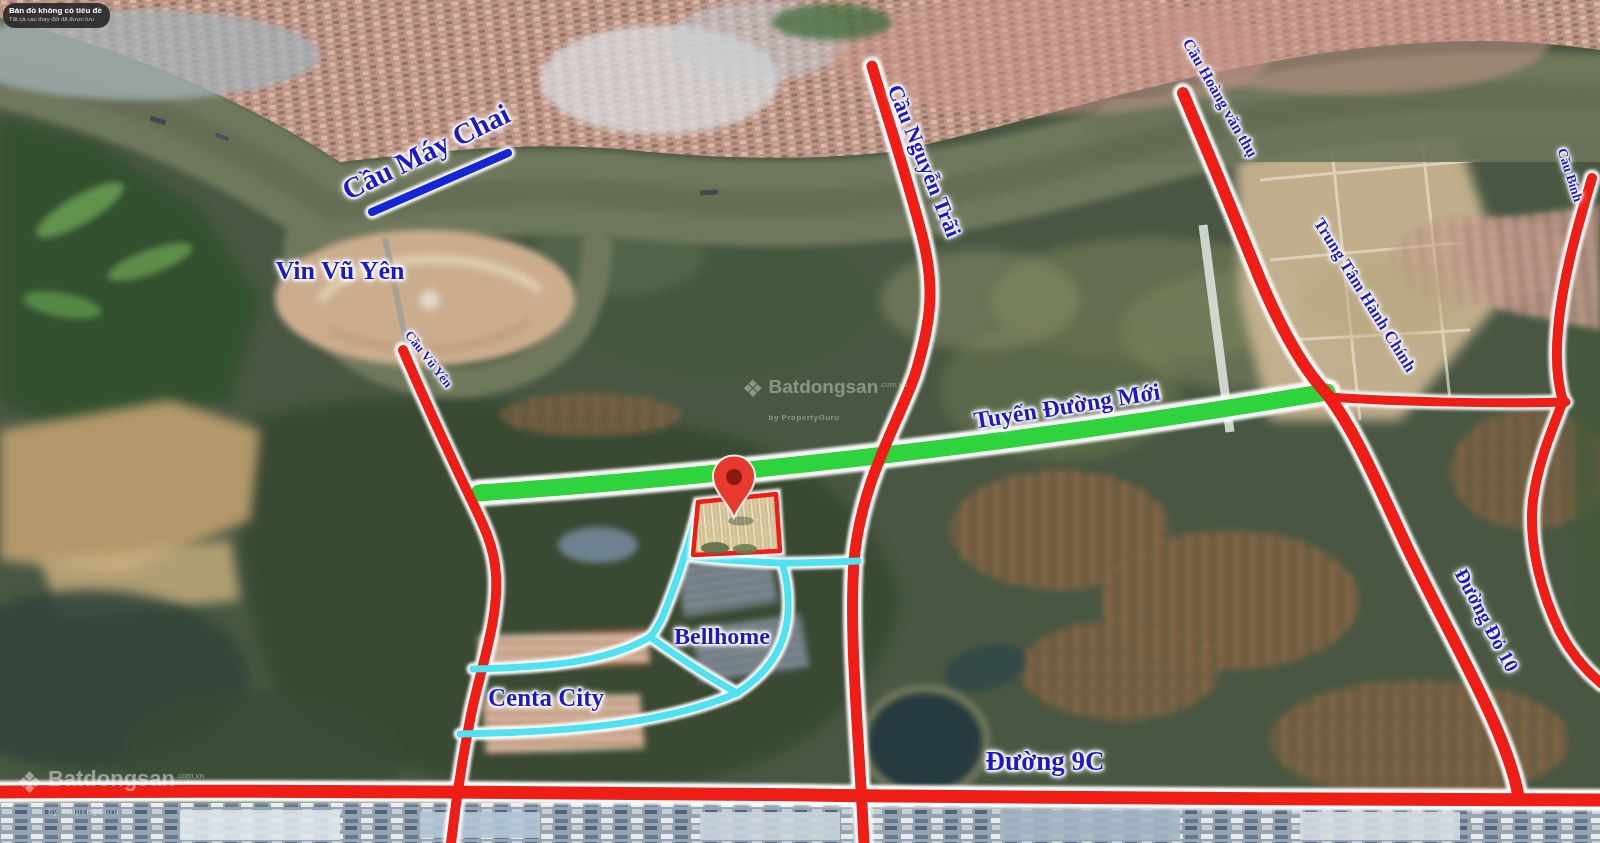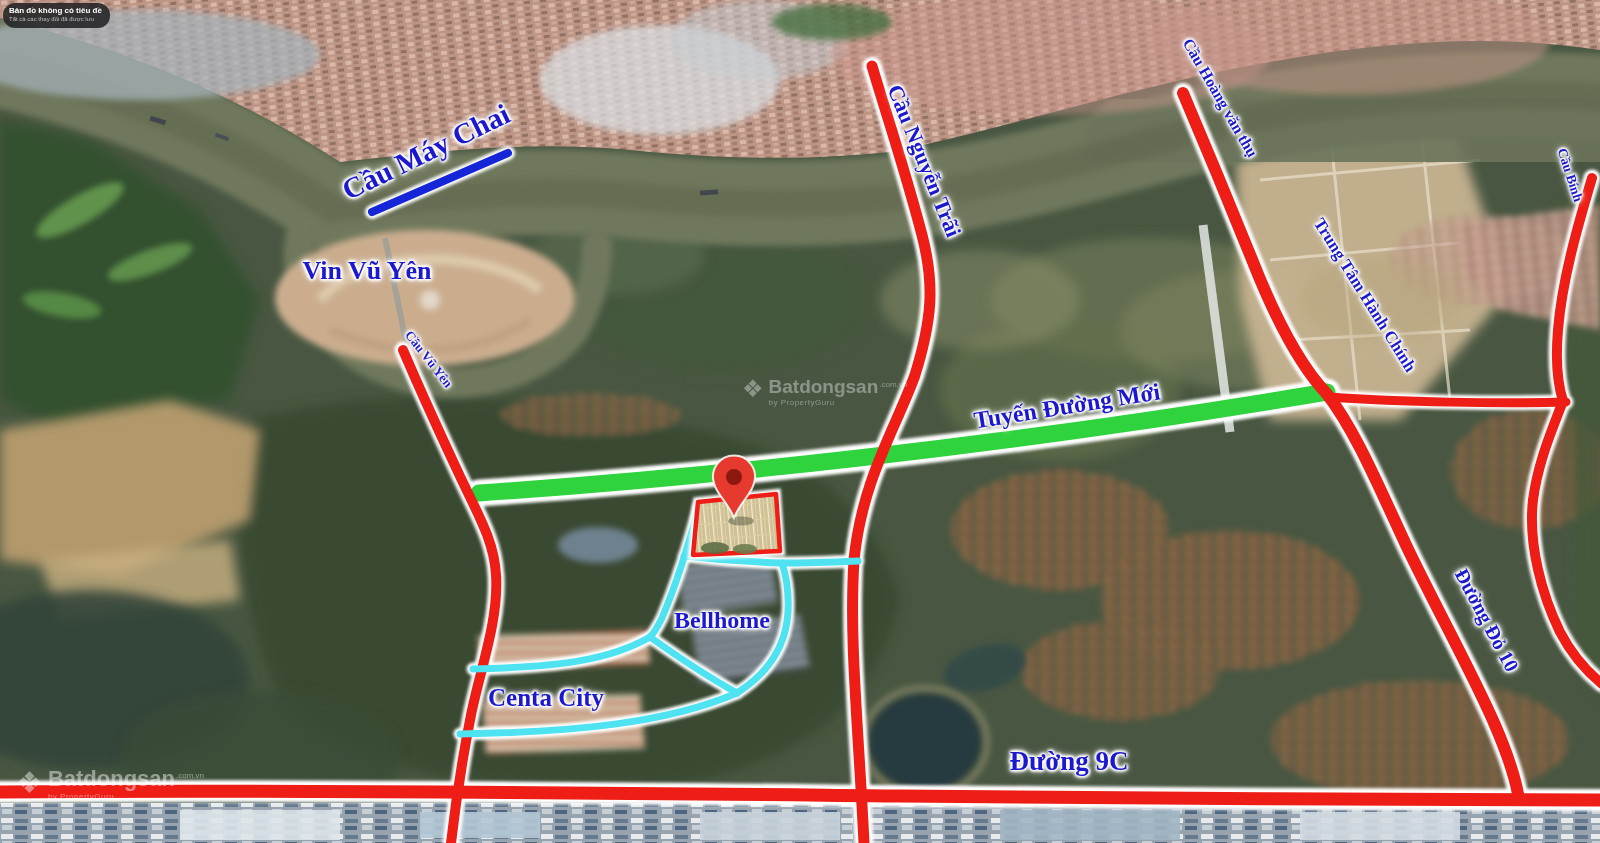--- a/index.html
+++ b/index.html
@@ -25,21 +25,21 @@
          padding:3px 8px 4px 6px;border-radius:12px;max-width:120px;}
   .badge .t{font-size:8px;font-weight:bold;line-height:1.3;}
   .badge .s{font-size:6px;color:#bdbdbd;line-height:1.3;}
 
   .wm{position:absolute;display:flex;align-items:flex-start;gap:5px;color:#fff;pointer-events:none;}
   .wm .logo{line-height:1;}
   .wm .col{display:flex;flex-direction:column;}
   .wm .row{display:flex;align-items:flex-start;gap:1px;}
   .wm .brand{font-weight:bold;line-height:1;}
   .wm .suffix{font-size:8px;line-height:1;margin-top:4px;}
-  .wm .byline{font-size:8px;line-height:1;margin-top:3px;letter-spacing:.5px;}
+  .wm .byline{font-size:8px;line-height:1;margin-top:18px;letter-spacing:.5px;font-weight:bold;}
   .wm.center{left:742px;top:377px;opacity:.36;}
   .wm.center .logo{font-size:24px;} .wm.center .brand{font-size:19px;}
   .wm.bottomleft{left:16px;top:768px;opacity:.45;}
   .wm.bottomleft .logo{font-size:30px;} .wm.bottomleft .brand{font-size:22px;}
 </style>
 </head>
 <body>
 
 <div class="stage">
 
@@ -250,31 +250,31 @@
     </g>
 
     <g>
       <ellipse cx="741" cy="521" rx="13" ry="4.5" fill="#1c2a1e" opacity=".35"></ellipse>
       <use href="#pinBody" fill="var(--marker-red,#e63a2e)" stroke="#ffffff" stroke-width="2" stroke-opacity=".85"></use>
       <circle cx="734" cy="477" r="8" fill="var(--marker-hole,#8c1810)"></circle>
     </g>
   </svg>
 
   <div class="lbl" style="left:426px;top:152px;font-size:29px;--r:-26deg;">Cầu Máy Chai</div>
-  <div class="lbl" style="left:367px;top:271px;font-size:26px;">Vin Vũ Yên</div>
+  <div class="lbl" style="left:340px;top:271px;font-size:26px;">Vin Vũ Yên</div>
   <div class="lbl" style="left:429px;top:359px;font-size:13px;--r:52deg;">Cầu Vũ Yên</div>
   <div class="lbl" style="left:1067px;top:406px;font-size:24px;--r:-9deg;">Tuyến Đường Mới</div>
   <div class="lbl" style="left:924px;top:161px;font-size:22px;--r:68deg;">Cầu Nguyễn Trãi</div>
   <div class="lbl" style="left:1220px;top:98px;font-size:16px;--r:60deg;">Cầu Hoàng văn thụ</div>
   <div class="lbl" style="left:1365px;top:295px;font-size:17px;--r:58deg;">Trung Tâm Hành Chính</div>
   <div class="lbl" style="left:1570px;top:175px;font-size:13.5px;--r:72deg;">Cầu Bính</div>
   <div class="lbl" style="left:1487px;top:620px;font-size:20px;--r:62deg;">Đường Đỏ 10</div>
-  <div class="lbl" style="left:722px;top:620px;font-size:24px;">Bellhome</div>
+  <div class="lbl" style="left:722px;top:636px;font-size:24px;">Bellhome</div>
   <div class="lbl" style="left:546px;top:697px;font-size:25px;">Centa City</div>
-  <div class="lbl" style="left:1045px;top:761px;font-size:27px;margin-left:24px;">Đường 9C</div>
+  <div class="lbl" style="left:1045px;top:761px;font-size:27px;">Đường 9C</div>
 
   <div class="badge">
     <div class="t">Bản đồ không có tiêu đề</div>
     <div class="s">Tất cả các thay đổi đã được lưu</div>
   </div>
 
   <div class="wm center">
     <span class="logo">❖</span>
     <span class="col">
       <span class="row">

